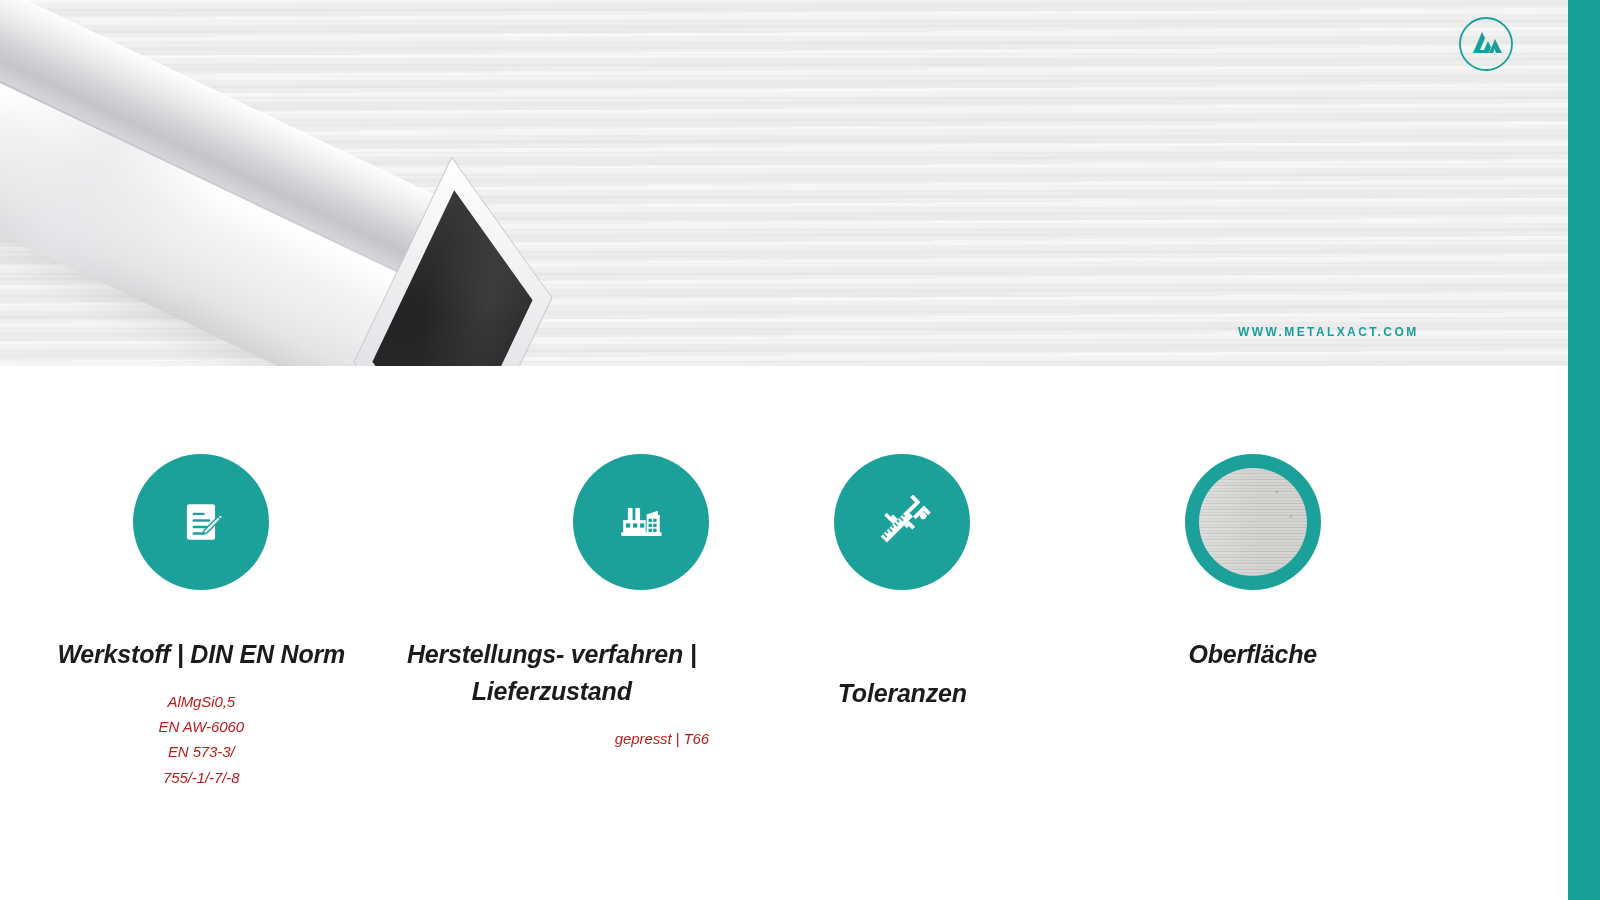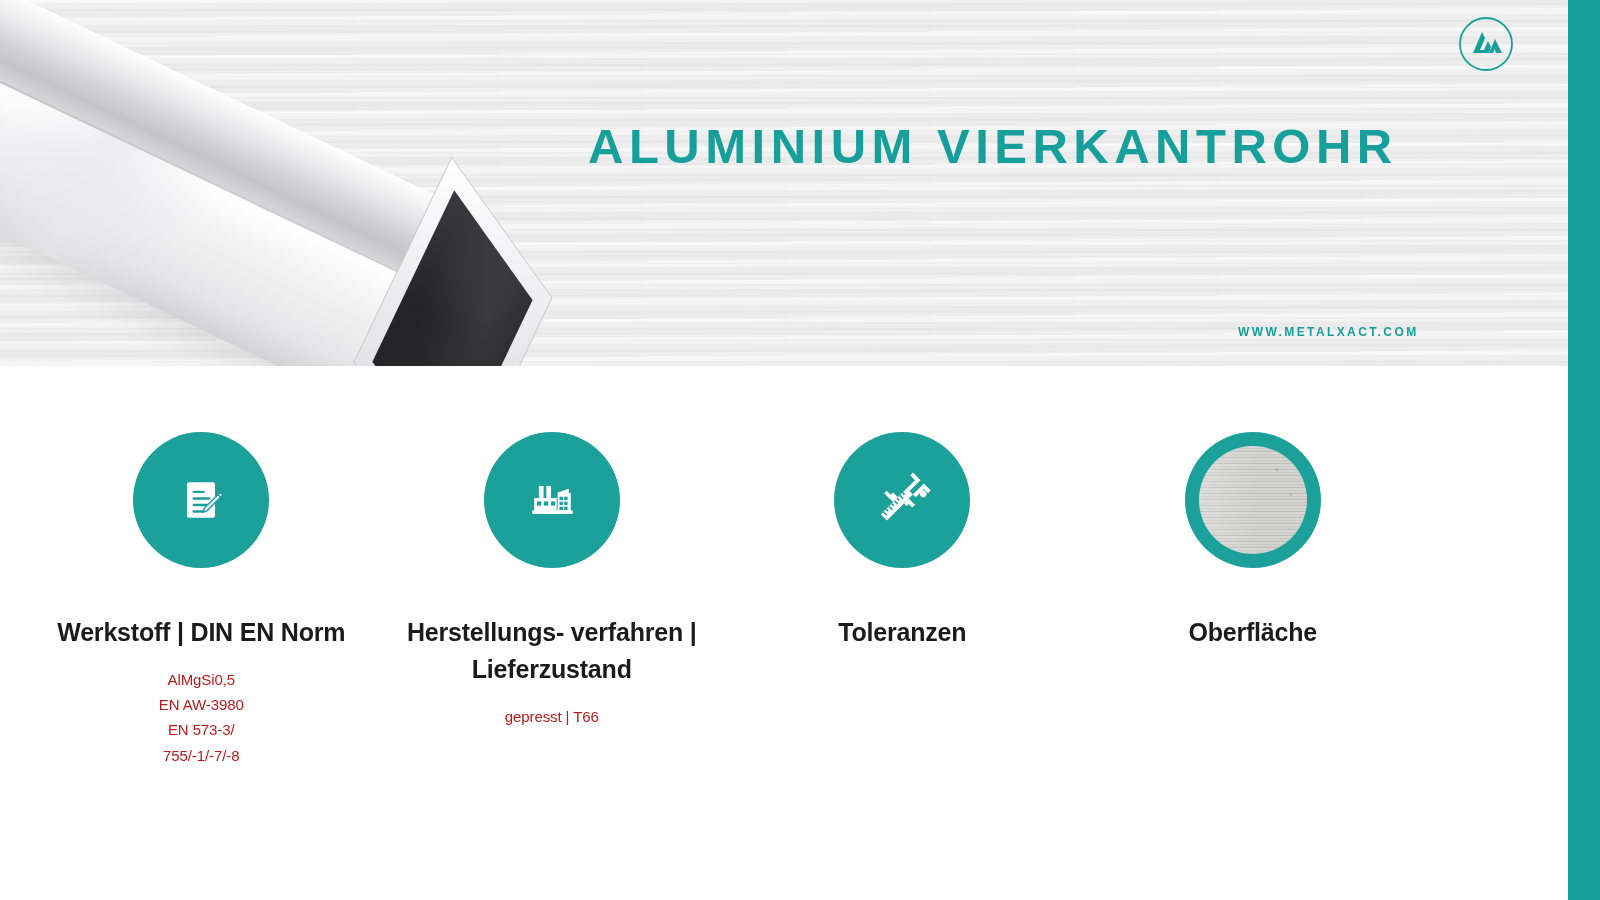--- a/index.html
+++ b/index.html
@@ -151,34 +151,35 @@
   
   .hero-logo {
     position:absolute;
     right:54px; top:16px;
     width:56px; height:56px;
   }
 
   
   .features {
     position:absolute;
-    top:432px; left:0;
+    top:454px; left:0;
     width:1428px;
     display:flex;
+    font-style:italic;
   }
   .feature {
     width:370px;
     display:flex;
     flex-direction:column;
     align-items:center;
     padding:0 18px;
   }
   .feature:nth-child(1){ margin-left:26px; }
-  .feature:nth-child(2){ margin-left:0px; }
-  .feature:nth-child(3){ margin-left:0px; }
+  .feature:nth-child(2){ margin-left:0px;align-items:flex-end; }
+  .feature:nth-child(3){ margin-left:0px;gap:39px; }
   .feature:nth-child(4){ margin-left:0px; }
 
   .circle {
     width:136px; height:136px;
     border-radius:50%;
     background:#1ba09a;
     display:flex;
     align-items:center;
     justify-content:center;
     flex:none;
@@ -244,21 +245,20 @@
       <div class="tube-wrap">
         <div class="tube-shadow"></div>
         <div class="tube-top"></div>
         <div class="tube-edge"></div>
         <div class="tube-front"></div>
         <div class="tube-cap"></div>
         <div class="tube-hole"></div>
       </div>
     </div>
 
-    <div class="hero-title">ALUMINIUM VIERKANTROHR</div>
 
     <div class="hero-url">WWW.METALXACT.COM</div>
 
     <div class="hero-logo">
       <svg viewBox="0 0 56 56" width="56" height="56" aria-hidden="true">
         <circle cx="28" cy="28" r="26" fill="none" stroke="#17a09b" stroke-width="1.8"></circle>
         <path d="M15 37 L24 16 L27 22 L22 34 L26 34 L30 25 L33 31 L31 37 Z" fill="#17a09b"></path>
         <path d="M31 37 L37 23 L44 37 L38 37 L36.5 33 L35 37 Z" fill="#17a09b"></path>
       </svg>
     </div>
@@ -279,21 +279,21 @@
             <path d="M50.2 26.3 L53.0 29.0" stroke="#1ba09a" stroke-width="1.5"></path>
           </g>
         </svg>
       </div>
       <div class="f-title">
         <span class="line">Werkstoff | DIN</span>
         <span class="line">EN Norm</span>
       </div>
       <div class="f-body">
         <span class="line">AlMgSi0,5</span>
-        <span class="line">EN AW-3980</span>
+        <span class="line">EN AW-6060</span>
         <span class="line">EN 573-3/</span>
         <span class="line">755/-1/-7/-8</span>
       </div>
     </div>
 
     <div class="feature">
       <div class="circle">
         <svg viewBox="0 0 64 64" width="60" height="60" aria-hidden="true">
           <rect x="18" y="17" width="5" height="16" fill="#ffffff"></rect>
           <rect x="26" y="17" width="5" height="16" fill="#ffffff"></rect>

